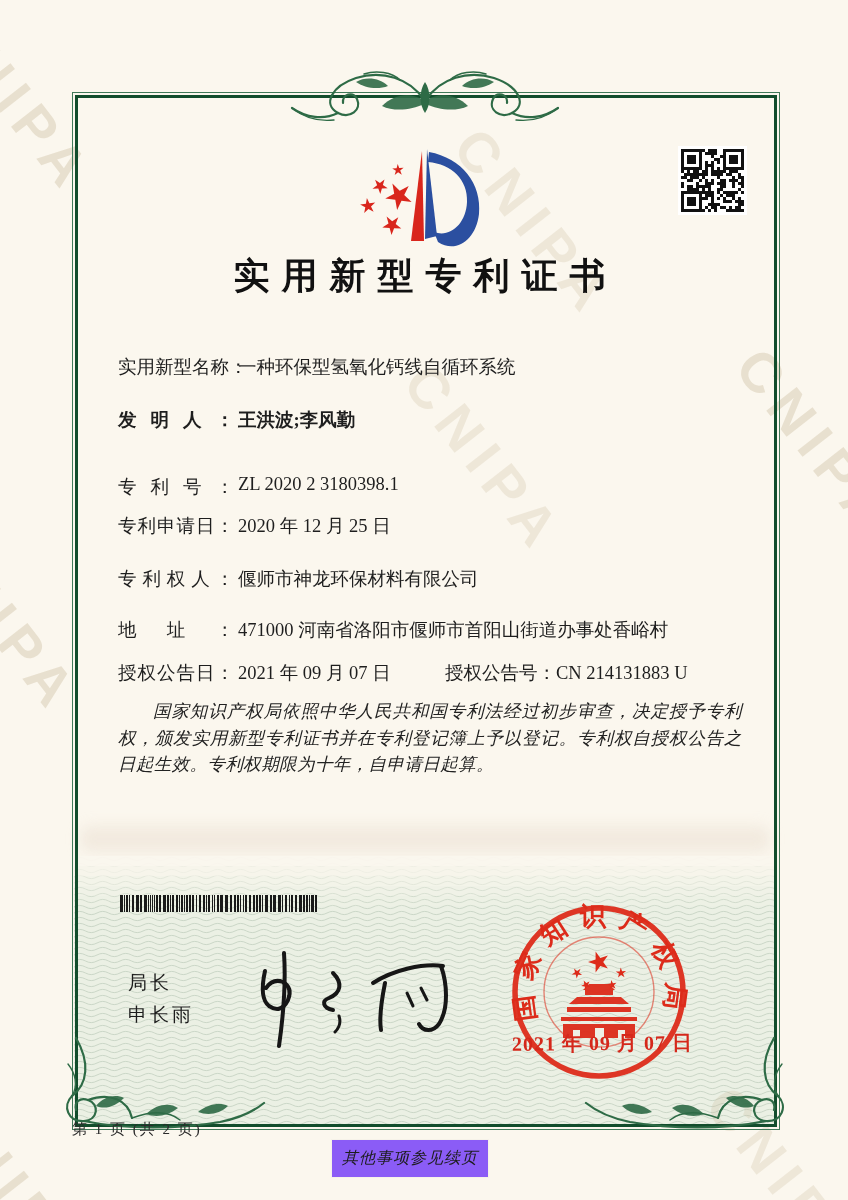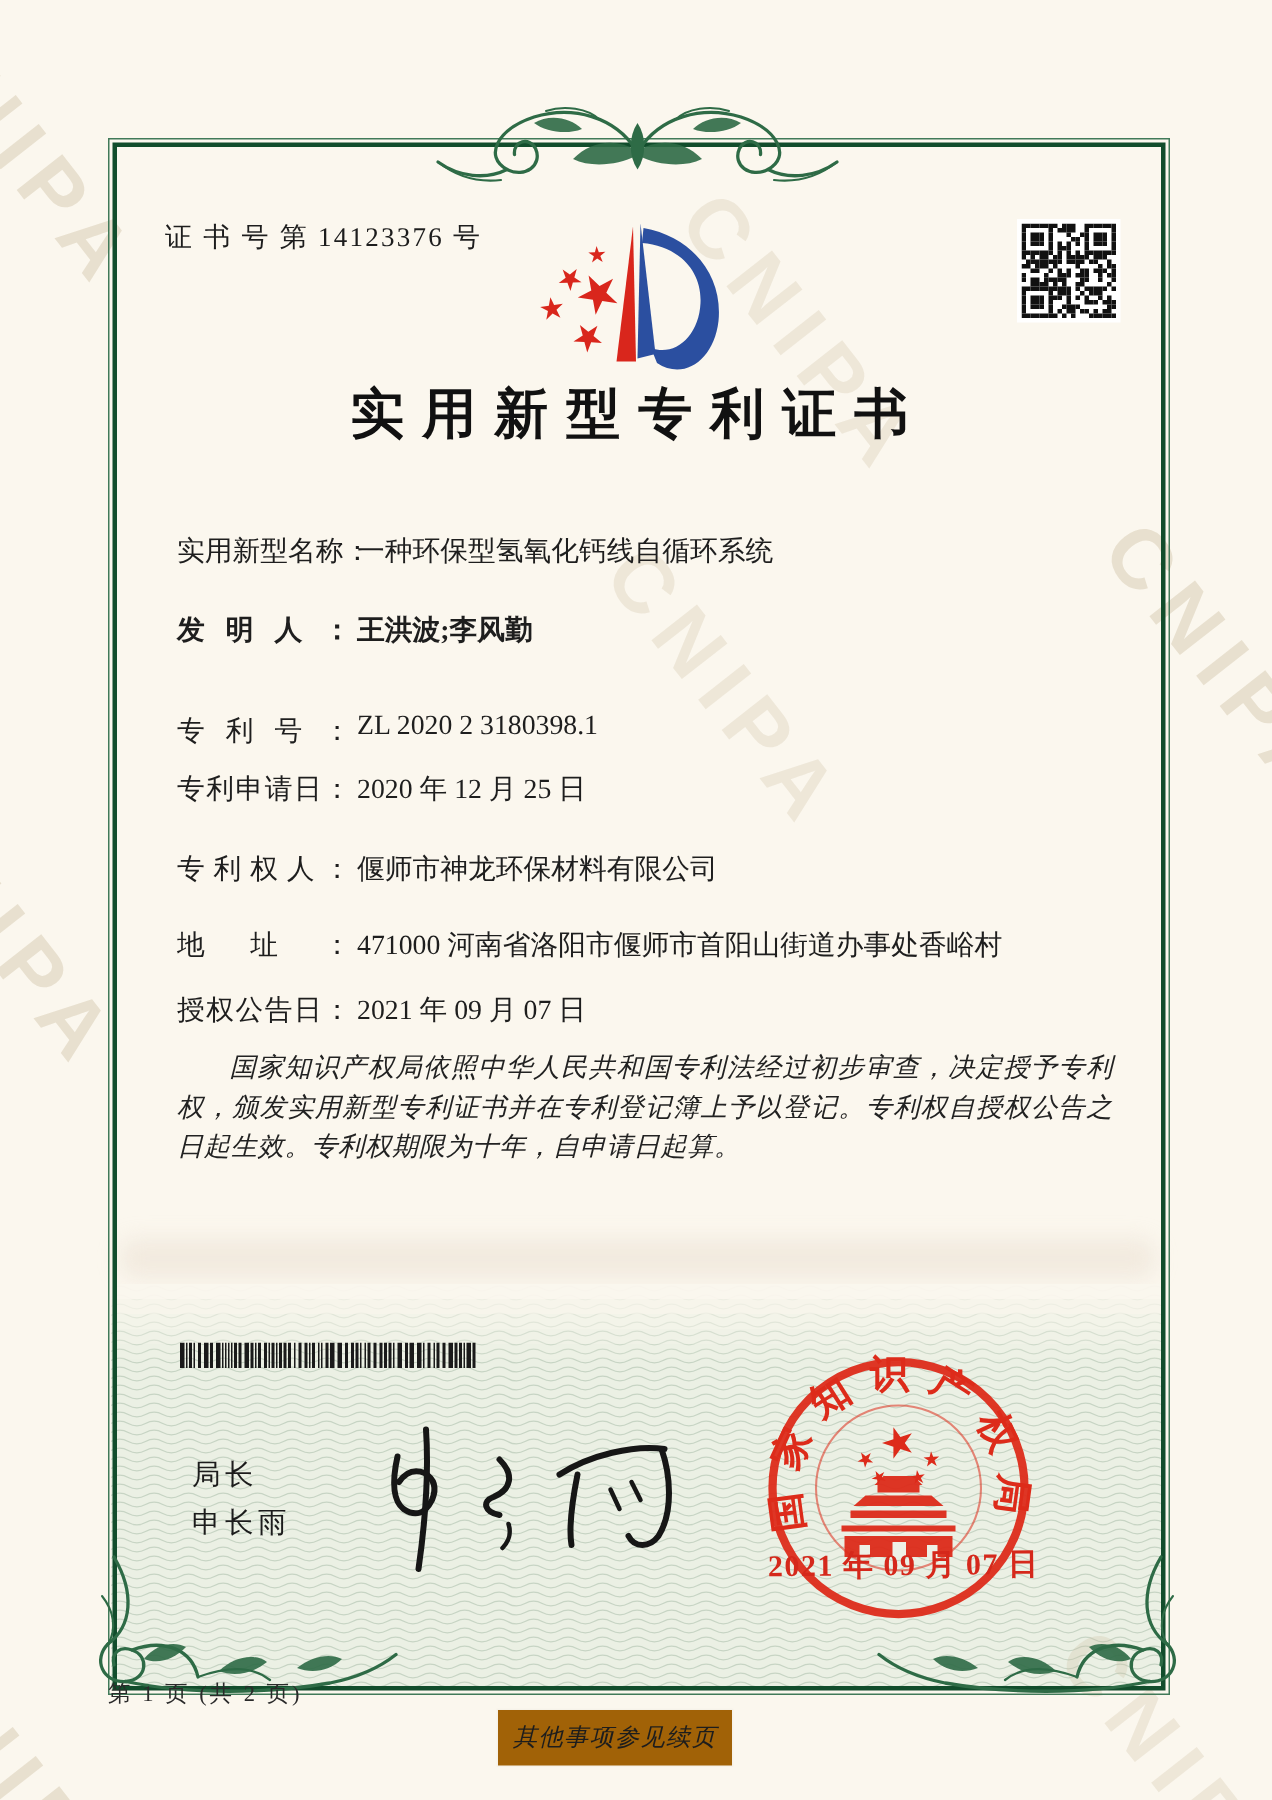--- a/index.html
+++ b/index.html
@@ -41,21 +41,21 @@
   .sig-title{position:absolute;left:128px;top:970px;z-index:6;font-family:"Liberation Sans",sans-serif;
              font-size:19px;letter-spacing:3px;color:#1c1c1c;}
   .sig-name{position:absolute;left:128px;top:1002px;z-index:6;font-family:Liberation Serif, serif;
             font-size:19px;letter-spacing:3px;color:#1c1c1c;}
   #signature{position:absolute;left:228px;top:938px;z-index:6;}
   #seal{position:absolute;left:505px;top:898px;z-index:6;}
   .seal-date{position:absolute;left:512px;top:1030px;z-index:7;font-size:20px;font-weight:600;
              color:#d5281b;letter-spacing:1px;white-space:nowrap;transform:rotate(-0.5deg);}
   .page-info{position:absolute;left:72px;top:1096px;width:707px;z-index:5;text-align:left;
              font-size:15px;letter-spacing:2px;color:#2a2a2a;margin-top:24px;}
-  .note-box{position:absolute;left:332px;top:1140px;z-index:5;background:#a16207;
+  .note-box{position:absolute;left:332px;top:1140px;z-index:5;background:#8b5cf6;
             padding:8px 10px;font-size:16px;font-style:italic;letter-spacing:1px;color:#1d1d1d;
             box-shadow:0 0 0 1px rgba(0,0,0,0.02);}
 </style>
 </head>
 <body>
 
 <div class="page">
 
   <div class="wm" style="left:-28px;top:-8px;">CNIPA</div>
   <div class="wm dim" style="left:492px;top:116px;">CNIPA</div>
@@ -176,21 +176,20 @@
       <path d="M70,82 C92,74 108,76 118,84" stroke-width="1.5"></path>
       <path d="M6,28 C14,38 16,50 10,60" stroke-width="1.4"></path>
     </g>
     <g fill="#2e6b46" opacity="0.9">
       <path d="M34,70 C42,60 54,58 62,62 C54,70 44,74 34,70 Z"></path>
       <path d="M84,78 C94,68 108,66 116,72 C106,80 94,82 84,78 Z"></path>
       <path d="M136,76 C146,68 158,66 166,70 C158,78 146,80 136,76 Z"></path>
     </g>
   </svg>
 
-  <div class="cert-no">证 书 号 第 14123376 号</div>
 
   <svg class="logo" width="140" height="118" viewBox="0 0 140 118">
     <g id="logo-stars" fill="#d9261c">
         <polygon points="42.2,32.4 46.6,32.2 47.7,28.0 49.2,32.1 53.6,31.8 50.2,34.6 51.8,38.7 48.1,36.3 44.7,39.0 45.9,34.8"></polygon>
         <polygon points="22.5,52.7 27.1,49.2 25.1,43.7 29.9,47.0 34.5,43.4 32.9,49.0 37.7,52.2 31.9,52.4 30.3,58.0 28.3,52.5"></polygon>
         <polygon points="10.1,68.6 15.9,67.8 16.9,62.1 19.4,67.3 25.2,66.5 21.0,70.5 23.6,75.8 18.4,73.0 14.2,77.1 15.3,71.3"></polygon>
         <polygon points="35.2,62.4 44.2,57.7 42.4,47.6 49.7,54.7 58.7,49.9 54.2,59.1 61.6,66.1 51.5,64.7 47.1,73.9 45.3,63.8"></polygon>
         <polygon points="32.3,91.6 38.5,87.6 36.6,80.6 42.2,85.2 48.3,81.2 45.7,88.0 51.3,92.6 44.1,92.2 41.5,99.0 39.6,92.0"></polygon>
       </g>
     <polygon points="72,15 61,105 74,105" fill="#d9261c"></polygon>
@@ -477,20 +476,23 @@
       <span class="flabel">专利申请日：</span><span class="fvalue">2020 年 12 月 25 日</span>
     </div>
     <div class="frow" style="top:566px;">
       <span class="flabel">专利权人：</span><span class="fvalue">偃师市神龙环保材料有限公司</span>
     </div>
     <div class="frow" style="top:617px;">
       <span class="flabel">地址：</span><span class="fvalue">471000 河南省洛阳市偃师市首阳山街道办事处香峪村</span>
     </div>
     <div class="frow" style="top:660px;">
       <span class="flabel">授权公告日：</span><span class="fvalue">2021 年 09 月 07 日</span>
+      <span class="grant2">
+        <span>授权公告号：</span><span>CN 214131883 U</span>
+      </span>
     </div>
   </div>
 
   <div class="paras">
     <p>国家知识产权局依照中华人民共和国专利法经过初步审查，决定授予专利权，颁发实用新型专利证书并在专利登记簿上予以登记。专利权自授权公告之日起生效。专利权期限为十年，自申请日起算。</p>
   </div>
 
   <svg id="barcode" width="200" height="17">
       <rect x="0" y="0" width="3" height="17" fill="#1a1a1a"></rect>
       <rect x="4" y="0" width="1" height="17" fill="#1a1a1a"></rect>

